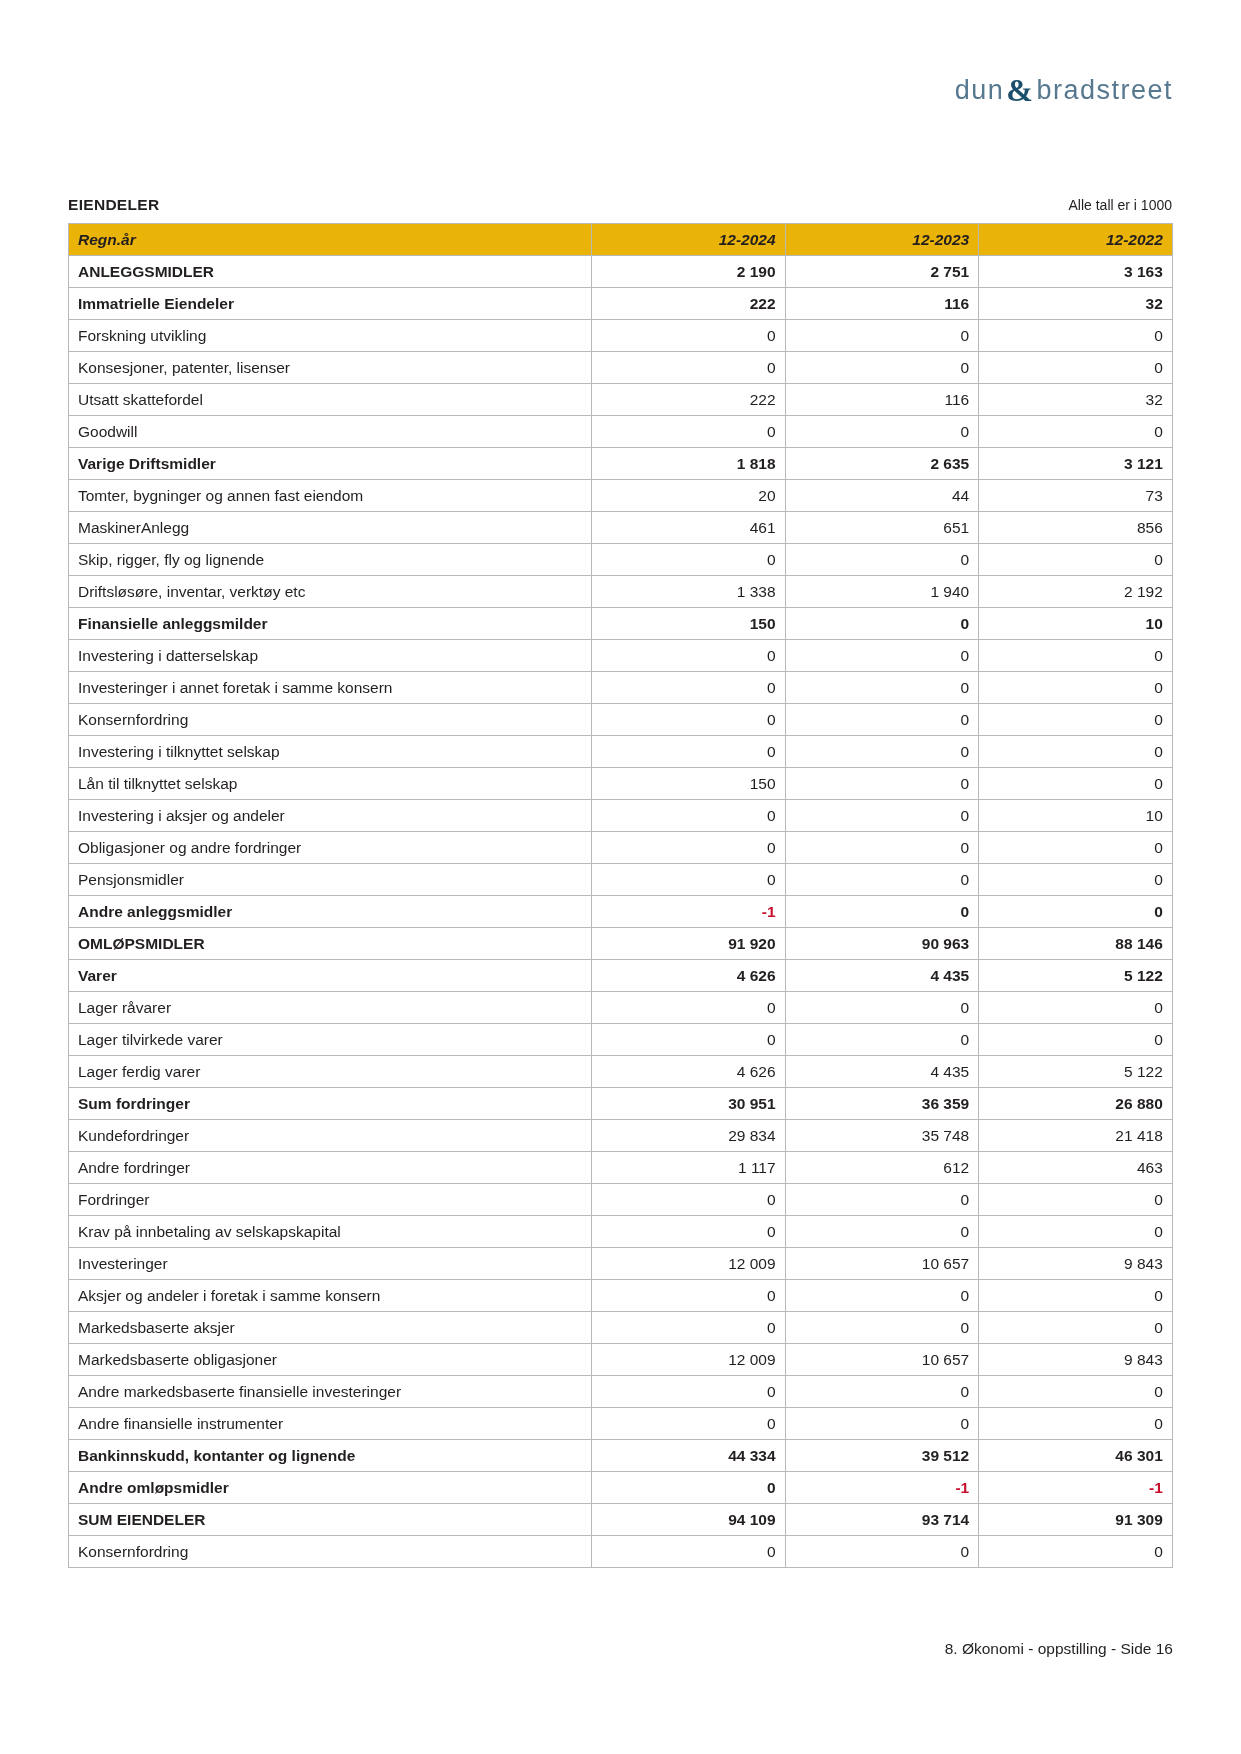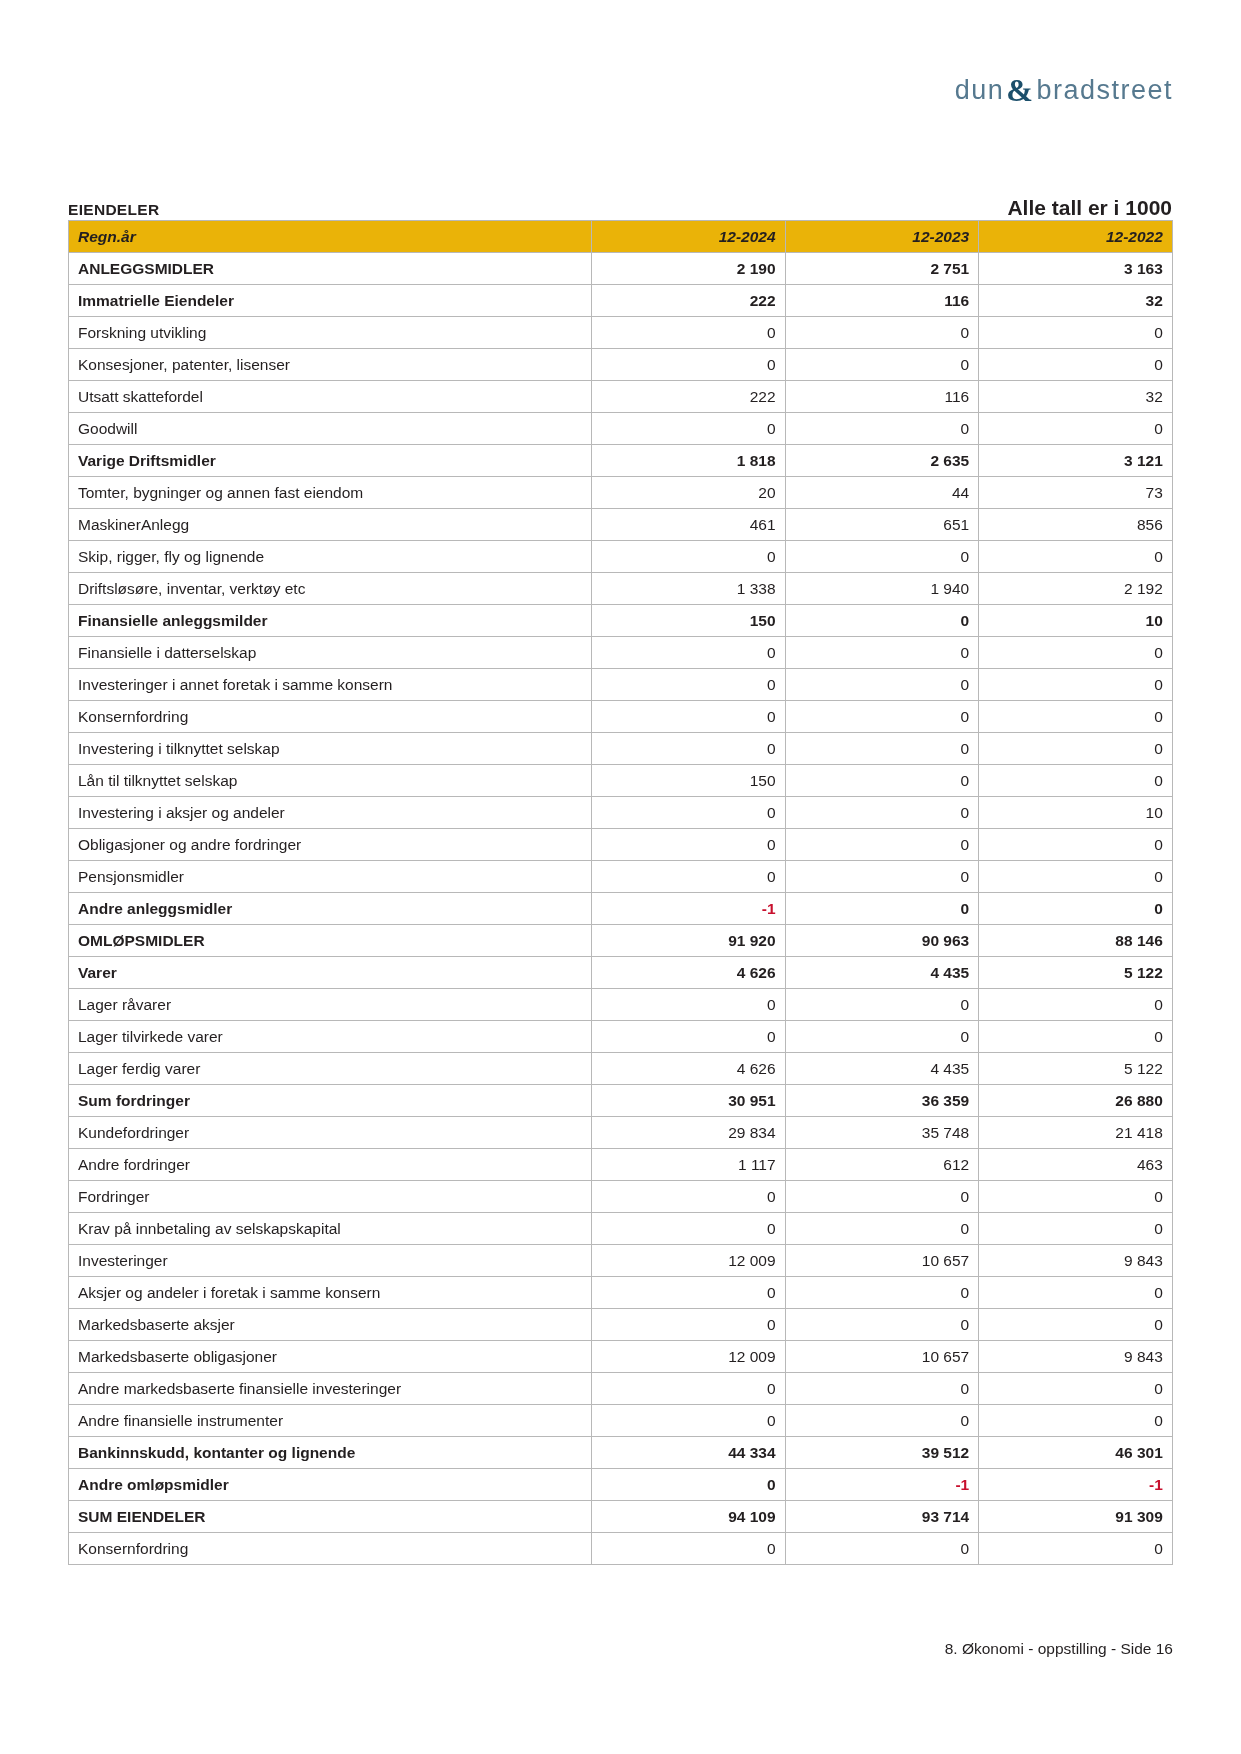--- a/index.html
+++ b/index.html
@@ -47,29 +47,30 @@
   .table-wrap {
     position: absolute;
     top: 196px;
     left: 68px;
     width: 1104px;
   }
   .caption-row {
     display: flex;
     justify-content: space-between;
     align-items: baseline;
+    margin-bottom: 9px;
   }
   .caption-title {
     font-size: 15.5px;
     font-weight: bold;
     letter-spacing: 0.3px;
   }
   .caption-note {
-    font-size: 21px;
-    font-weight: bold;
+    font-size: 14px;
+    font-weight: normal;
   }
   
   table.fin {
     border-collapse: collapse;
     width: 100%;
     table-layout: fixed;
     font-size: 15.5px;
   }
   table.fin td {
     border: 1px solid #b8b8b8;
@@ -206,21 +207,21 @@
             <td class="num">1 940</td>
             <td class="num">2 192</td>
           </tr>
           <tr class="bold">
             <td>Finansielle anleggsmilder</td>
             <td class="num">150</td>
             <td class="num">0</td>
             <td class="num">10</td>
           </tr>
           <tr class="">
-            <td>Finansielle i datterselskap</td>
+            <td>Investering i datterselskap</td>
             <td class="num">0</td>
             <td class="num">0</td>
             <td class="num">0</td>
           </tr>
           <tr class="">
             <td>Investeringer i annet foretak i samme konsern</td>
             <td class="num">0</td>
             <td class="num">0</td>
             <td class="num">0</td>
           </tr>

